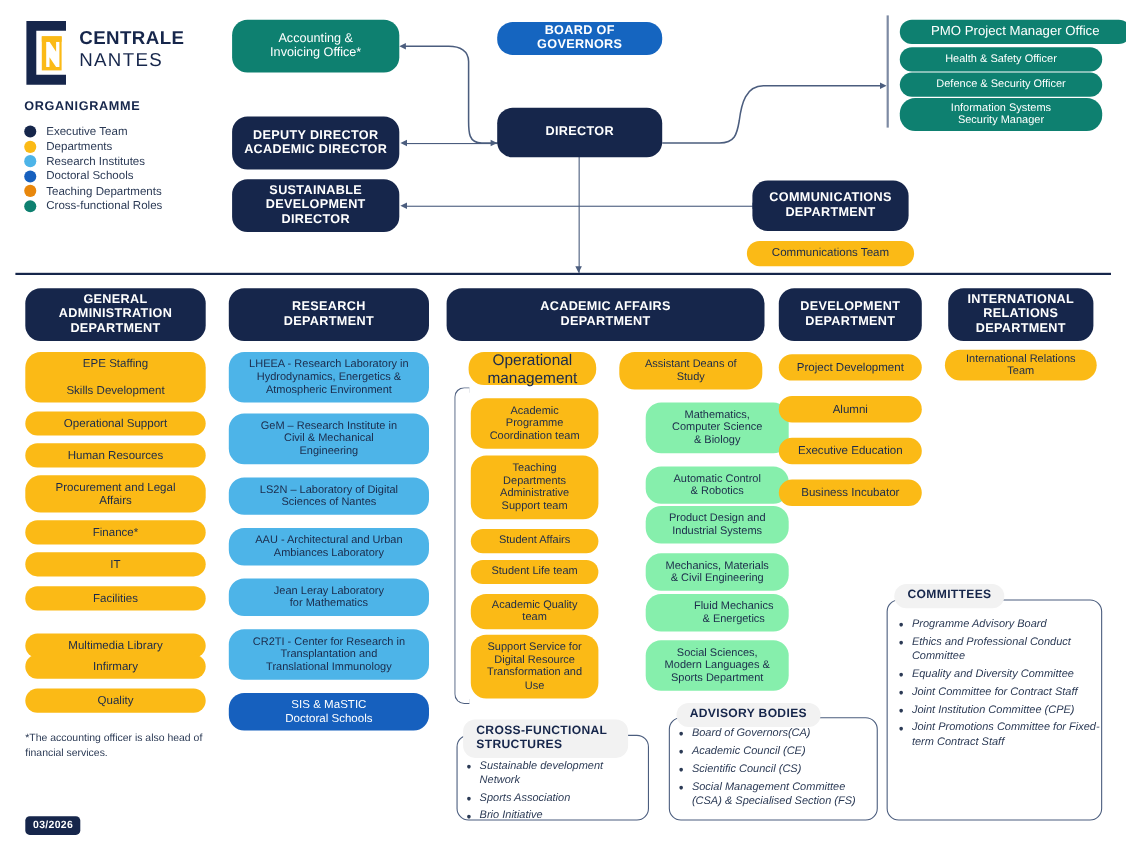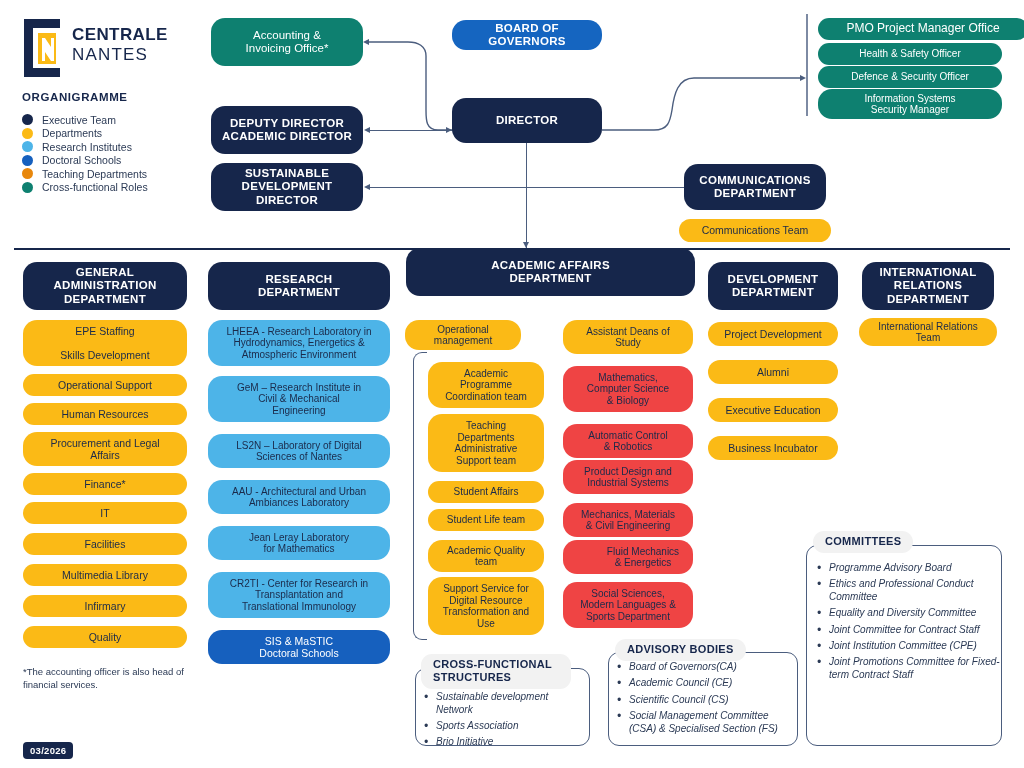--- a/index.html
+++ b/index.html
@@ -18,21 +18,21 @@
   .pill {
     position:absolute;
     display:flex; align-items:center; justify-content:center;
     text-align:center;
     border-radius:14px;
     line-height:1.15;
     padding:3px 6px;
   }
   .pill.navy   { background:#16264b; color:#ffffff; font-weight:bold; letter-spacing:.3px; }
   .pill.amber  { background:#fbba16; color:#1b2a4a; }
-  .pill.orange { background:#ef4444; color:#1b2a4a; }
+  .pill.orange { background:#86efac; color:#1b2a4a;margin-left:24px; }
   .pill.lblue  { background:#4db4e8; color:#1b2a4a; }
   .pill.dblue  { background:#1660be; color:#ffffff; }
   .pill.teal   { background:#0e8070; color:#ffffff; }
   .pill.govblue{ background:#1565c0; color:#ffffff; font-weight:bold; letter-spacing:.3px; }
 
   
   .logo { position:absolute; left:20px; top:17px; width:130px; height:62px; }
   .logo-mark { position:absolute; left:0; top:0; width:44px; height:62px; }
   .logo-text { position:absolute; left:52px; top:9px; }
   .logo-line1 { font-size:17px; font-weight:bold; letter-spacing:.4px; color:#16264b; line-height:1; }
@@ -239,21 +239,21 @@
       </div>
       <div class="pill amber" style="left: 23px; top: 473px; width: 164px; height: 22px; font-size: 10.5px;">
         <span>Finance*</span>
       </div>
       <div class="pill amber" style="left: 23px; top: 502px; width: 164px; height: 22px; font-size: 10.5px;">
         <span>IT</span>
       </div>
       <div class="pill amber" style="left: 23px; top: 533px; width: 164px; height: 22px; font-size: 10.5px;">
         <span>Facilities</span>
       </div>
-      <div class="pill amber" style="left: 23px; top: 564px; width: 164px; height: 22px; font-size: 10.5px; justify-content: center;">
+      <div class="pill amber" style="left: 23px; top: 576px; width: 164px; height: 22px; font-size: 10.5px; justify-content: center;">
         <span>Multimedia Library</span>
       </div>
       <div class="pill amber" style="left: 23px; top: 595px; width: 164px; height: 22px; font-size: 10.5px;">
         <span>Infirmary</span>
       </div>
       <div class="pill amber" style="left: 23px; top: 626px; width: 164px; height: 22px; font-size: 10.5px;">
         <span>Quality</span>
       </div>
       <div class="pill navy" style="left: 208px; top: 262px; width: 182px; height: 48px; font-size: 11.5px;">
         <span>RESEARCH<br>DEPARTMENT</span>
@@ -272,24 +272,24 @@
       </div>
       <div class="pill lblue" style="left: 208px; top: 526px; width: 182px; height: 34px; font-size: 10px;">
         <span>Jean Leray Laboratory<br>for Mathematics</span>
       </div>
       <div class="pill lblue" style="left: 208px; top: 572px; width: 182px; height: 46px; font-size: 10px;">
         <span>CR2TI - Center for Research in<br>Transplantation and<br>Translational Immunology</span>
       </div>
       <div class="pill dblue" style="left: 208px; top: 630px; width: 182px; height: 34px; font-size: 10.5px;">
         <span>SIS &amp; MaSTIC<br>Doctoral Schools</span>
       </div>
-      <div class="pill navy" style="left: 406px; top: 248px; width: 289px; height: 48px; font-size: 11.5px;">
+      <div class="pill navy" style="left: 406px; top: 262px; width: 289px; height: 48px; font-size: 11.5px;">
         <span>ACADEMIC AFFAIRS<br>DEPARTMENT</span>
       </div>
-      <div class="pill amber" style="left: 405px; top: 320px; width: 116px; height: 30px; font-size: 10px;">
+      <div class="pill amber" style="left: 426px; top: 320px; width: 116px; height: 30px; font-size: 14px;">
         <span>Operational<br>management</span>
       </div>
       <div class="pill amber" style="left: 428px; top: 362px; width: 116px; height: 46px; font-size: 10px;">
         <span>Academic<br>Programme<br>Coordination team</span>
       </div>
       <div class="pill amber" style="left: 428px; top: 414px; width: 116px; height: 58px; font-size: 10px;">
         <span>Teaching<br>Departments<br>Administrative<br>Support team</span>
       </div>
       <div class="pill amber" style="left: 428px; top: 481px; width: 116px; height: 22px; font-size: 10px;">
         <span>Student Affairs</span>

